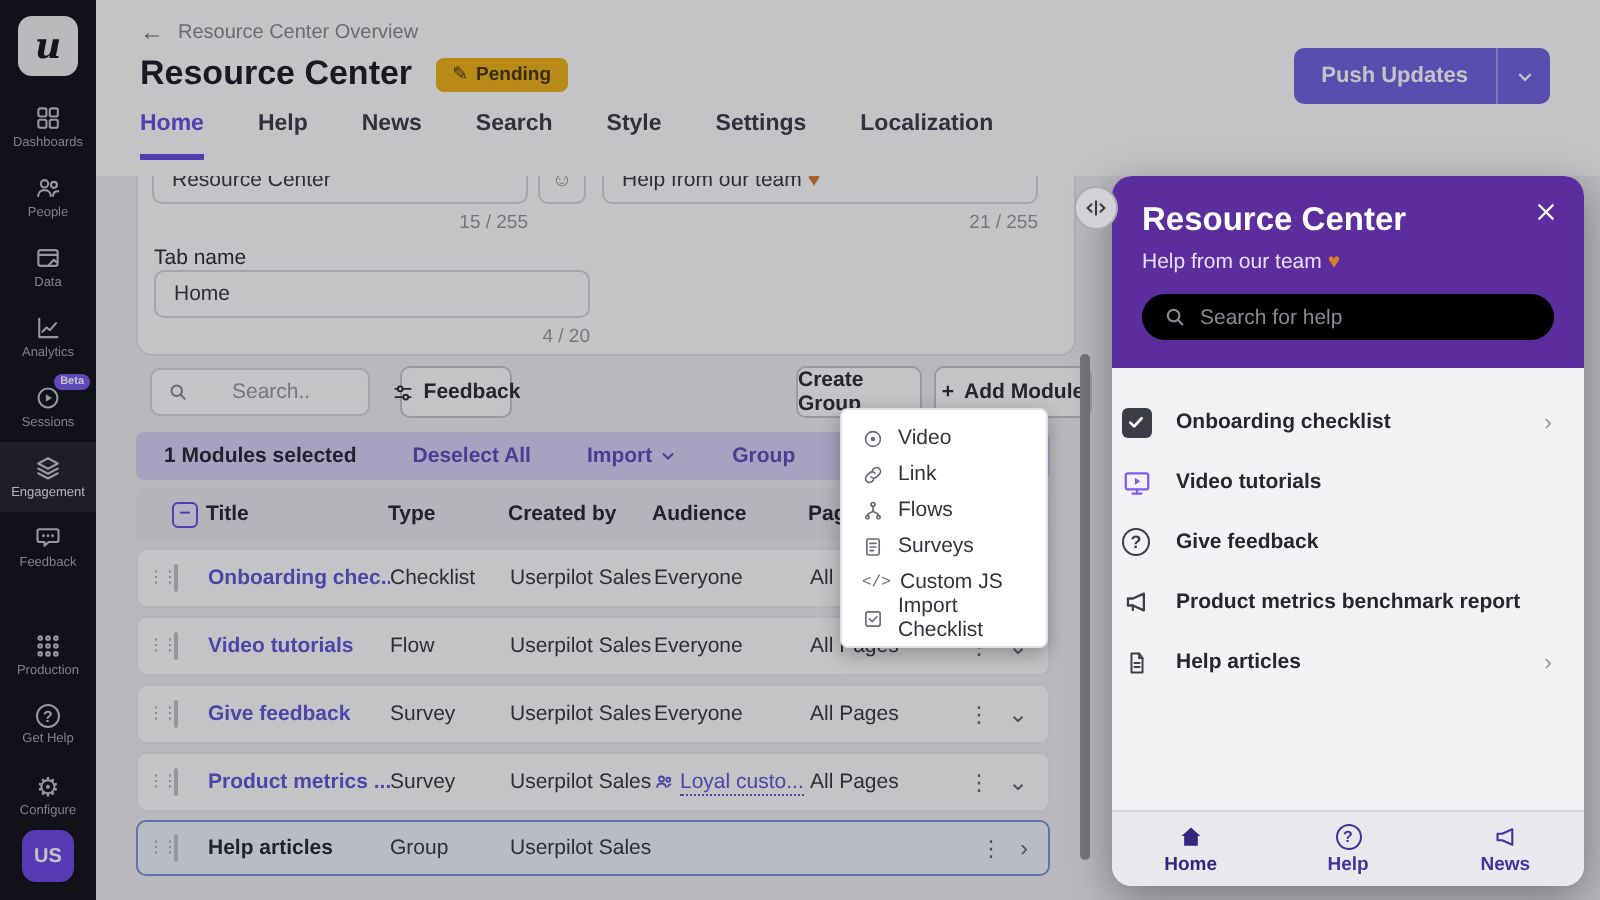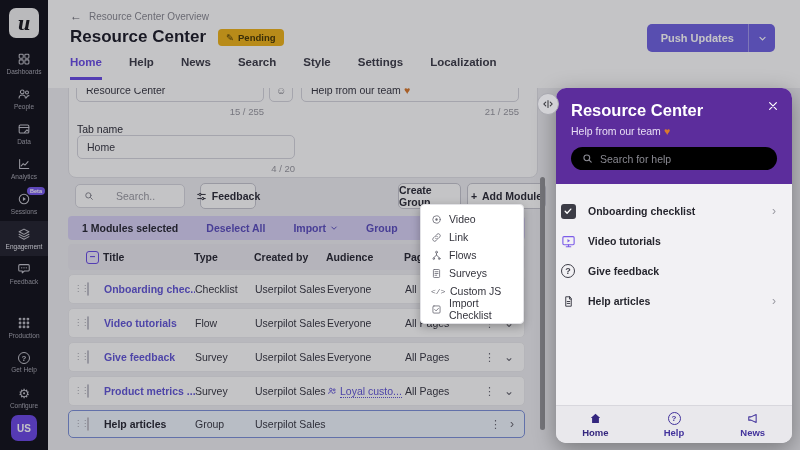--- a/index.html
+++ b/index.html
@@ -499,20 +499,29 @@
       <span class="plabel">Video tutorials</span>
     </div>
     <div class="pitem">
       <span class="pico">
           <span class="qround">?</span>
         </span>
       <span class="plabel">Give feedback</span>
     </div>
     <div class="pitem">
       <span class="pico">
+          <svg width="14" height="14" viewBox="0 0 16 16" fill="none" stroke="#3e3e48" stroke-width="1.3" stroke-linejoin="round">
+            <path d="M12.5 3.2L6.2 6H3.4v4h2.8l6.3 2.8z"></path>
+            <path d="M6.2 10v2.6" stroke-linecap="round"></path>
+          </svg>
+        </span>
+      <span class="plabel">Product metrics benchmark report</span>
+    </div>
+    <div class="pitem">
+      <span class="pico">
           <svg width="13" height="13" viewBox="0 0 16 16" fill="none" stroke="#3e3e48" stroke-width="1.2" stroke-linecap="round" stroke-linejoin="round">
             <path d="M9.3 2.2H4.6v11.6h6.8V5z"></path>
             <path d="M9.3 2.2V5h2.1M6.4 8h3.2M6.4 10.4h3.2"></path>
           </svg>
         </span>
       <span class="plabel">Help articles</span>
       <span class="pchev">›</span>
     </div>
   </div>
   <div class="pnav">

